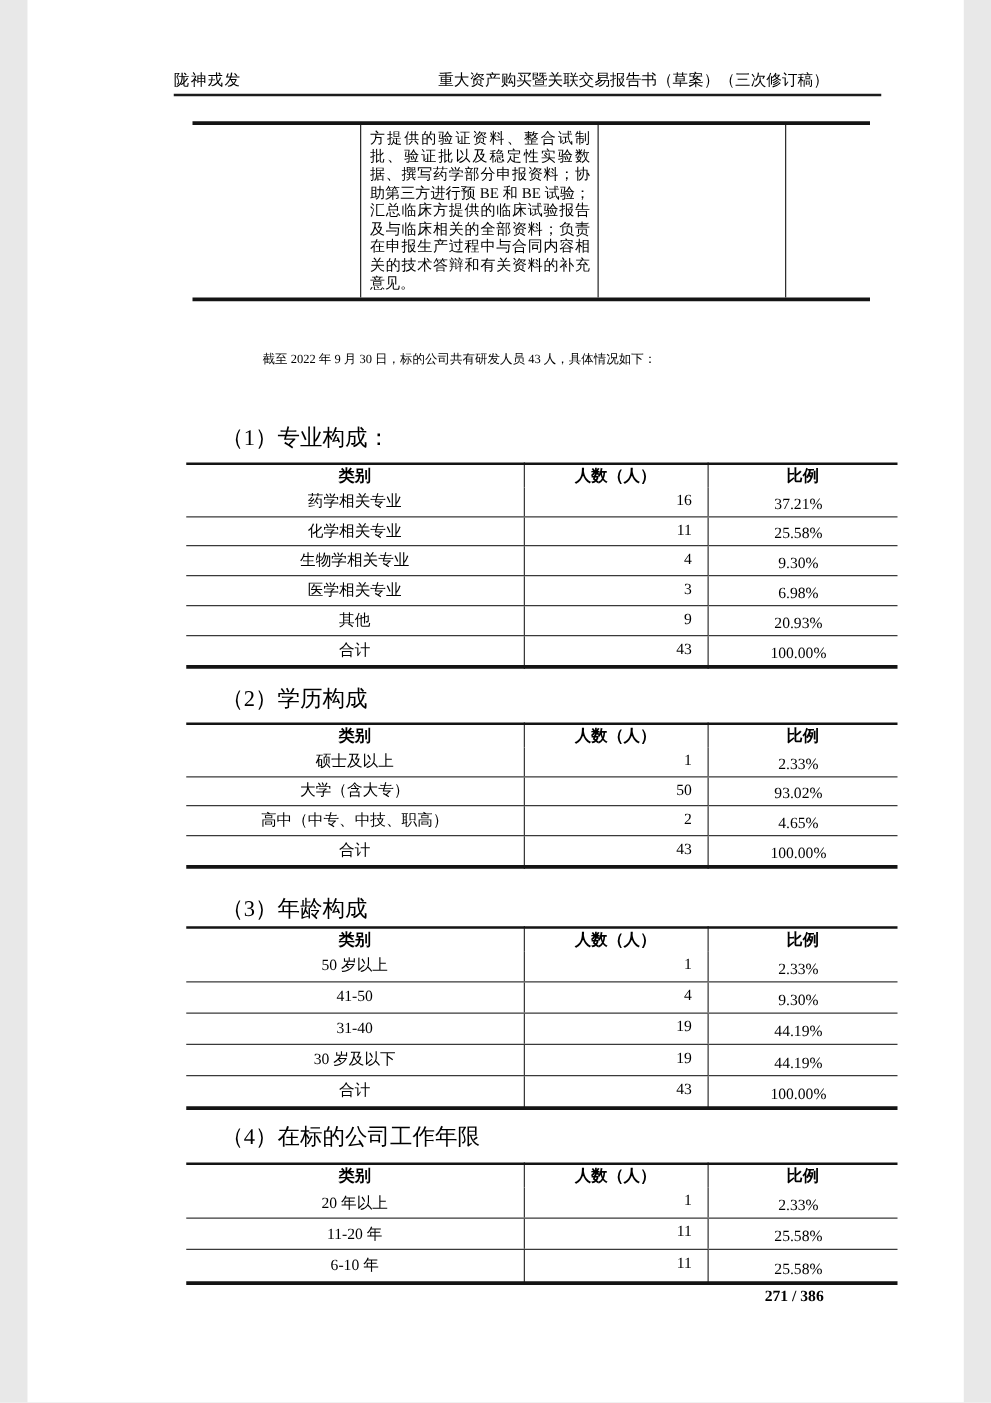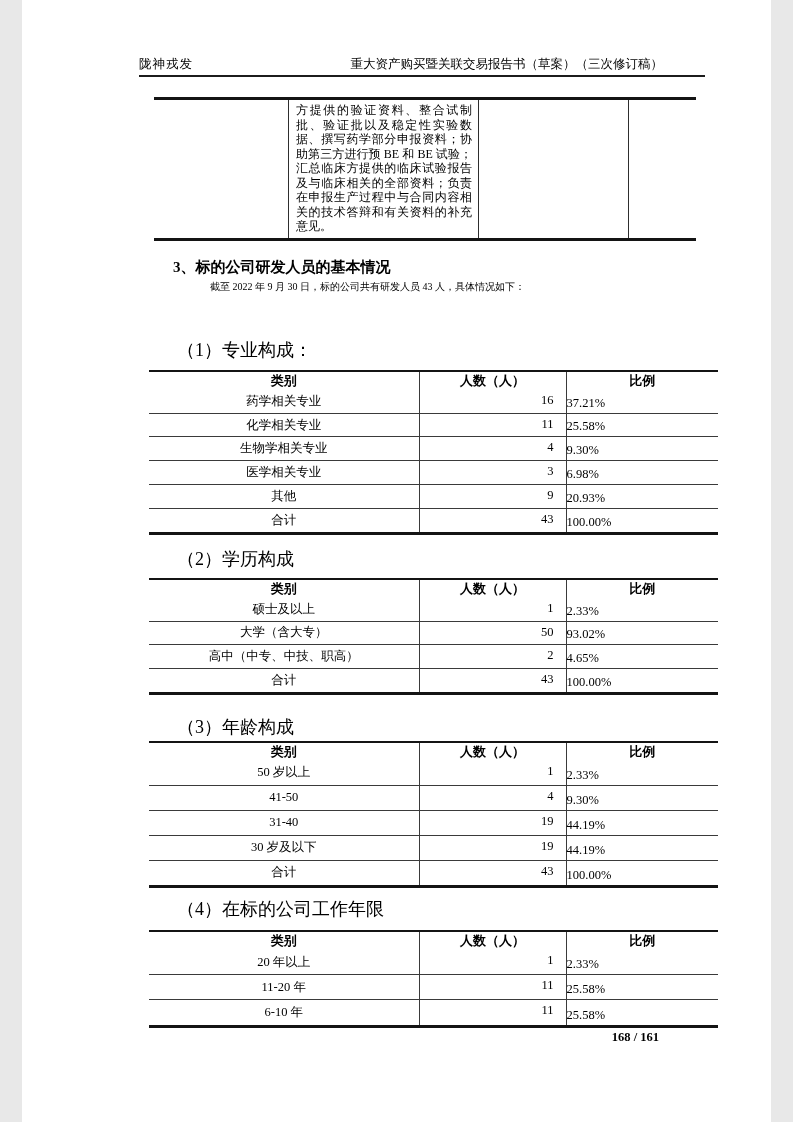--- a/index.html
+++ b/index.html
@@ -40,21 +40,21 @@
   #t-profession { top:370px; height:165px; }
   #t-education  { top:578px; height:117px; }
   #t-age        { top:741px; height:147px; }
   #t-tenure     { top:930px; height:98px; }
   .dtable th, .dtable td { border-bottom:1.5px solid #3a3a3a; }
   .dtable tr:last-child th, .dtable tr:last-child td { border-bottom:none; }
   .dtable th { font-weight:bold; font-size:13px; text-align:center; vertical-align:middle; }
   .dtable .c1, .dtable .c2 { border-left:1.5px solid #3a3a3a; }
   .dtable td.c0 { text-align:center; vertical-align:middle; }
   .dtable td.c1 { text-align:right; padding:3px 12px 0 0; vertical-align:top; }
-  .dtable td.c2 { text-align:left; padding:0 7px 2px 0; vertical-align:bottom; }
+  .dtable td.c2 { text-align:center; padding:0 7px 2px 0; vertical-align:bottom; }
   .dtable tr.bold td { font-weight:normal; }
   
   .footer { position:absolute; right:112px; top:1030px; font-size:12.5px; font-weight:bold; }
 </style>
 </head>
 <body>
 
 <div class="page">
 
   <div class="hdr-left">陇神戎发</div>
@@ -71,21 +71,20 @@
         <div class="tline">汇总临床方提供的临床试验报告</div>
         <div class="tline">及与临床相关的全部资料；负责</div>
         <div class="tline">在申报生产过程中与合同内容相</div>
         <div class="tline">关的技术答辩和有关资料的补充</div>
         <div class="tline">意见。</div>
       </div>
     <div class="cont-c2"></div>
     <div class="cont-c3"></div>
   </div>
 
-  <div class="h-main">3、标的公司研发人员的基本情况</div>
   <div class="p-intro">截至 2022 年 9 月 30 日，标的公司共有研发人员 43 人，具体情况如下：</div>
 
   <div class="h-sub h-sub1">（1）专业构成：</div>
   <table class="dtable" id="t-profession">
     <colgroup>
         <col style="width:270px">
         <col style="width:147px">
         <col style="width:152px">
       </colgroup>
     <thead>
@@ -236,15 +235,15 @@
           <td class="c2">25.58%</td>
         </tr>
         <tr>
           <td class="c0">6-10 年</td>
           <td class="c1">11</td>
           <td class="c2">25.58%</td>
         </tr>
       </tbody>
   </table>
 
-  <div class="footer">168 / 161</div>
+  <div class="footer">271 / 386</div>
 
 </div>
 
 </body></html>

